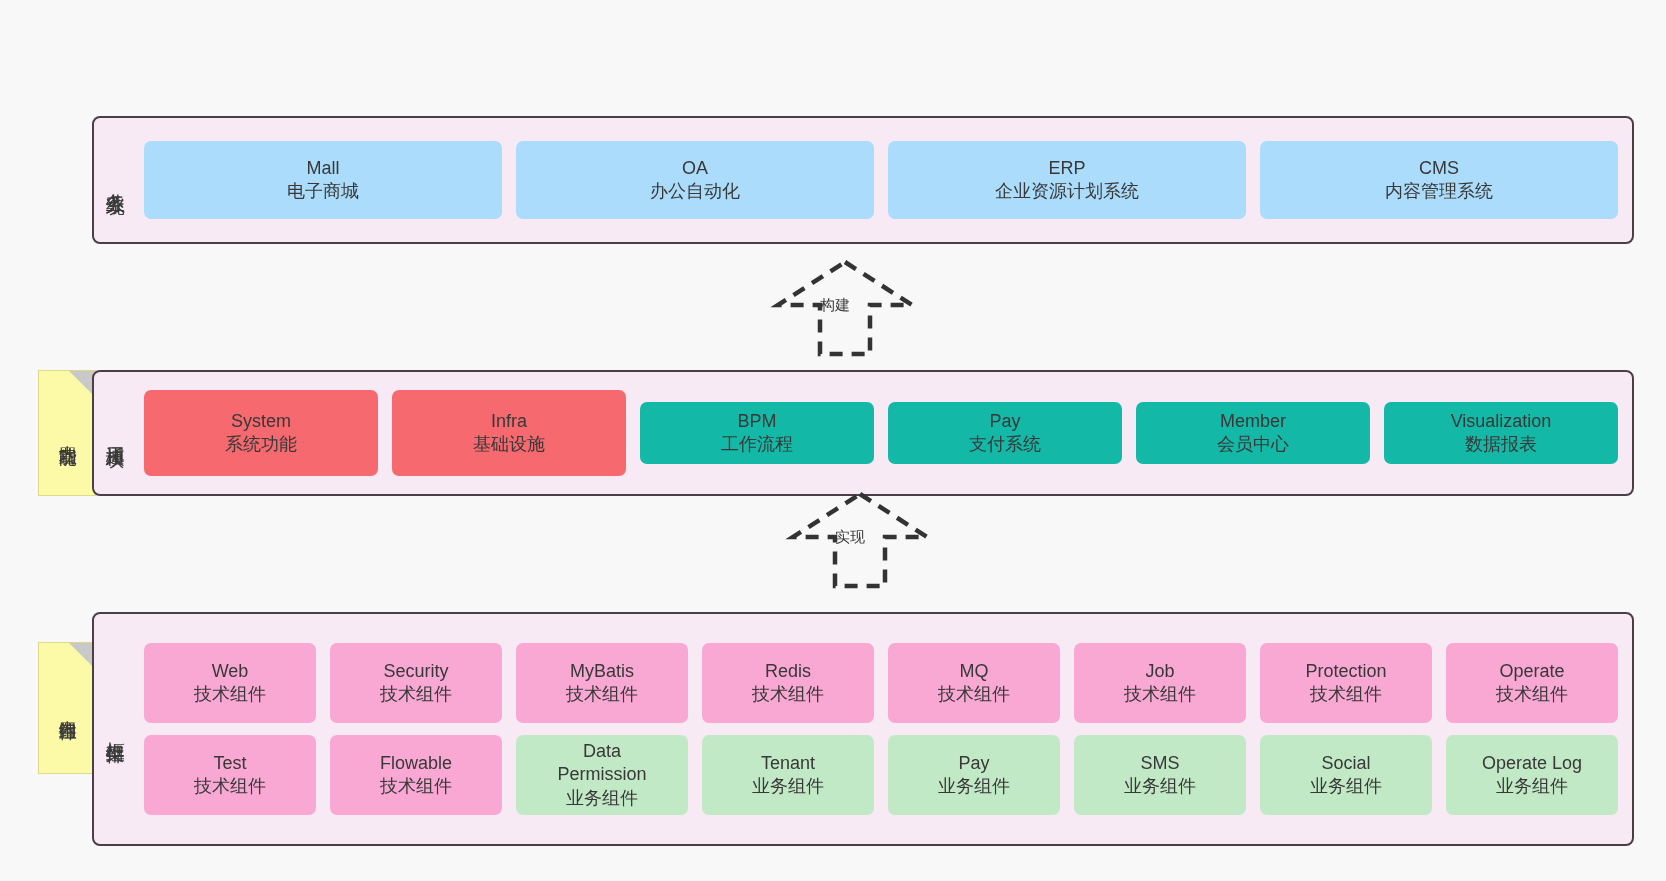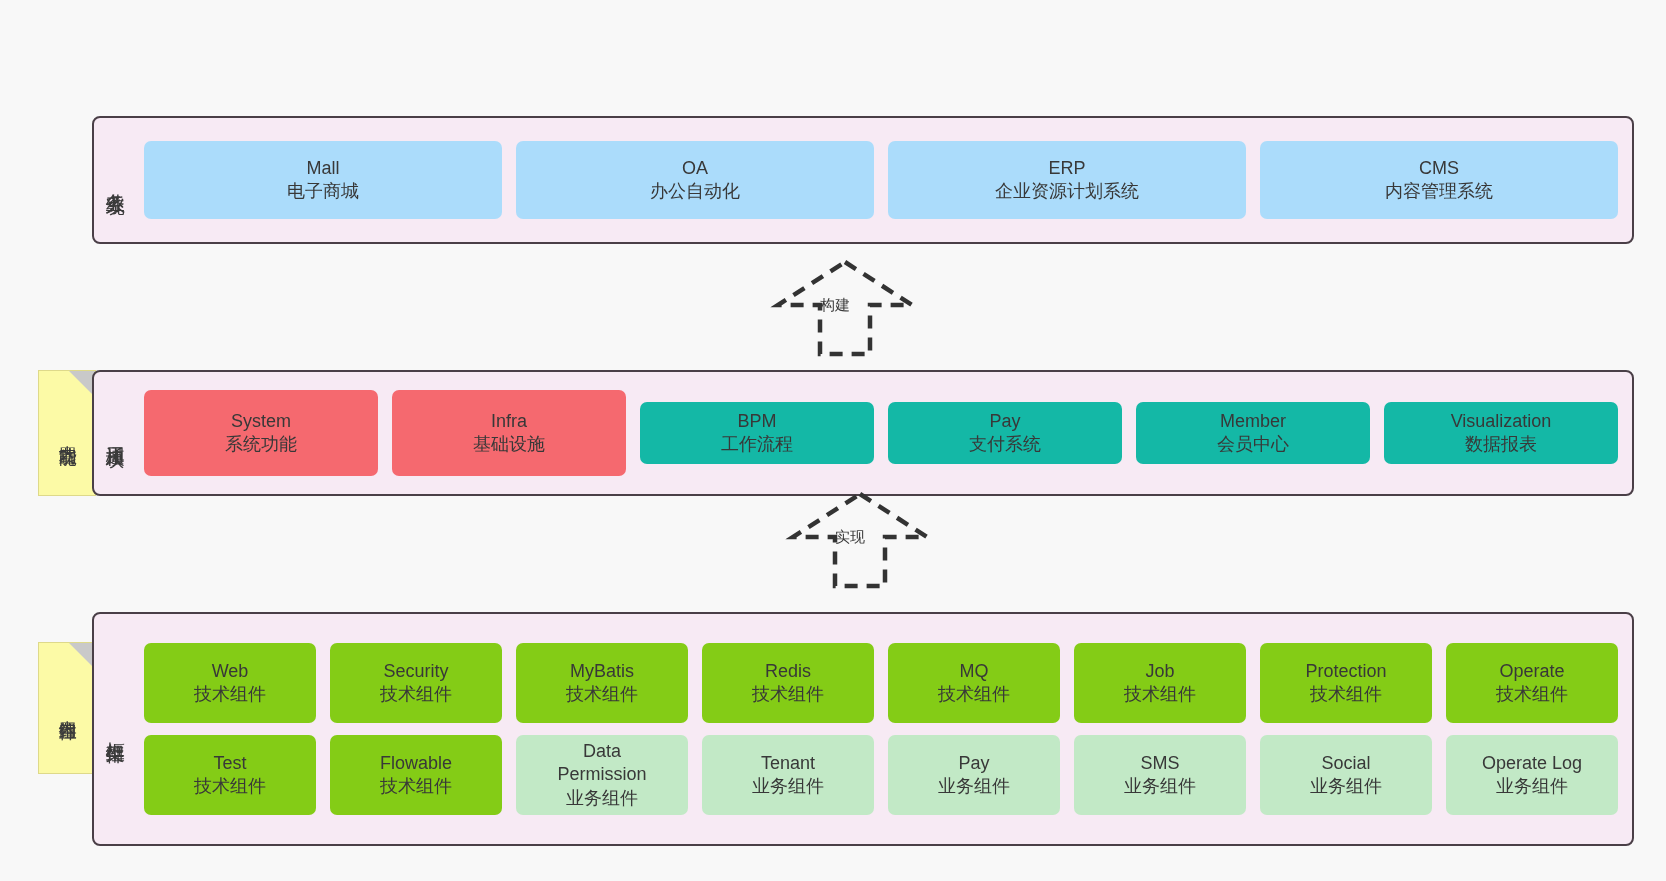--- a/index.html
+++ b/index.html
@@ -88,21 +88,21 @@
     padding: 6px 20px;
   }
   .card .en { white-space: nowrap; }
   .card .cn { white-space: nowrap; }
   .card.wrap .en { white-space: normal; }
   .card.wrap .cn { white-space: normal; }
 
   .card.blue      { background: #abdcfb; height: 78px; }
   .card.red       { background: #f5696f; height: 86px; }
   .card.pink      { background: #14b8a6; height: 62px; }
-  .card.green     { background: #84cc16; height: 80px; }
+  .card.green     { background: #f9a8d4; height: 80px; }
   .card.lightgreen{ background: #c2e9c6; height: 80px; }
 
   
   #layer-business { left: 92px;  top: 116px; width: 1542px; height: 128px; }
   #layer-modules  { left: 92px;  top: 370px; width: 1542px; height: 126px; }
   #layer-framework{ left: 92px;  top: 612px; width: 1542px; height: 234px; }
 
   
   .sticky {
     position: absolute;

